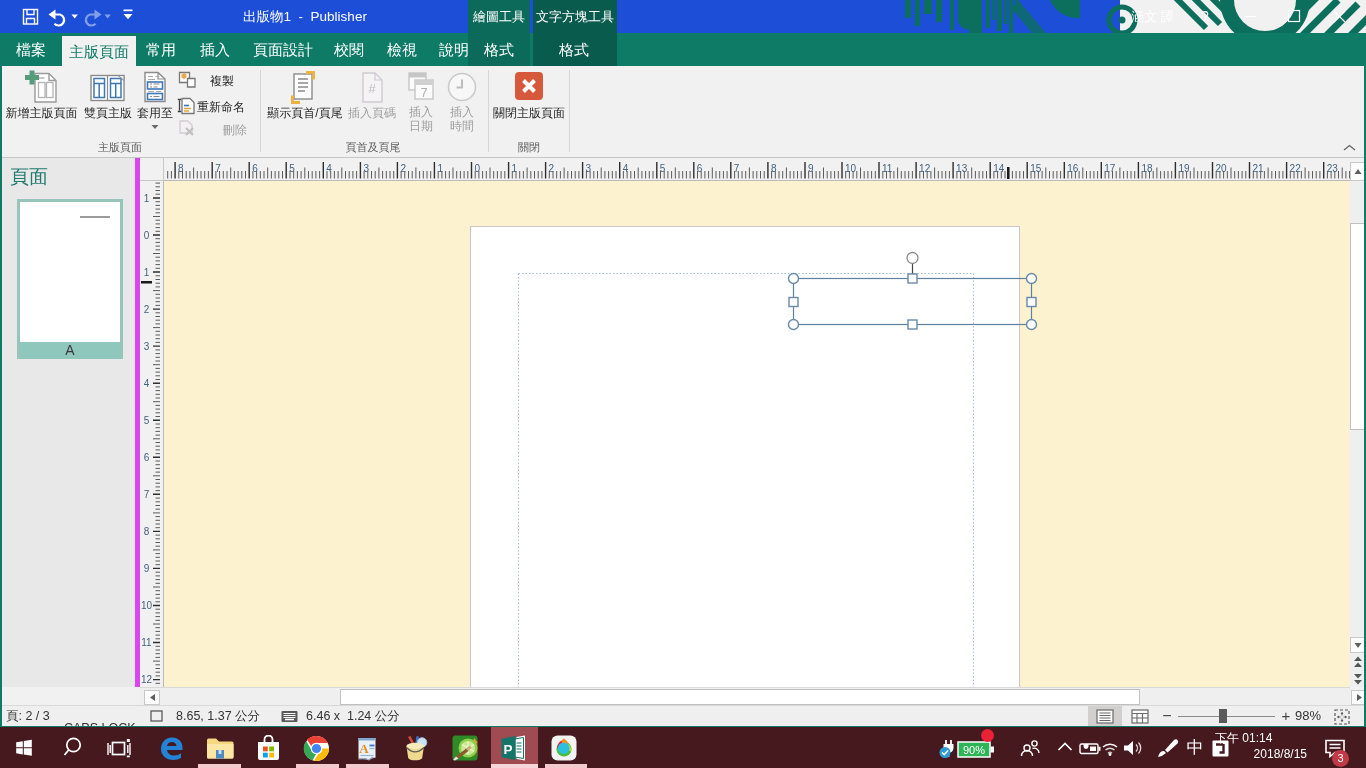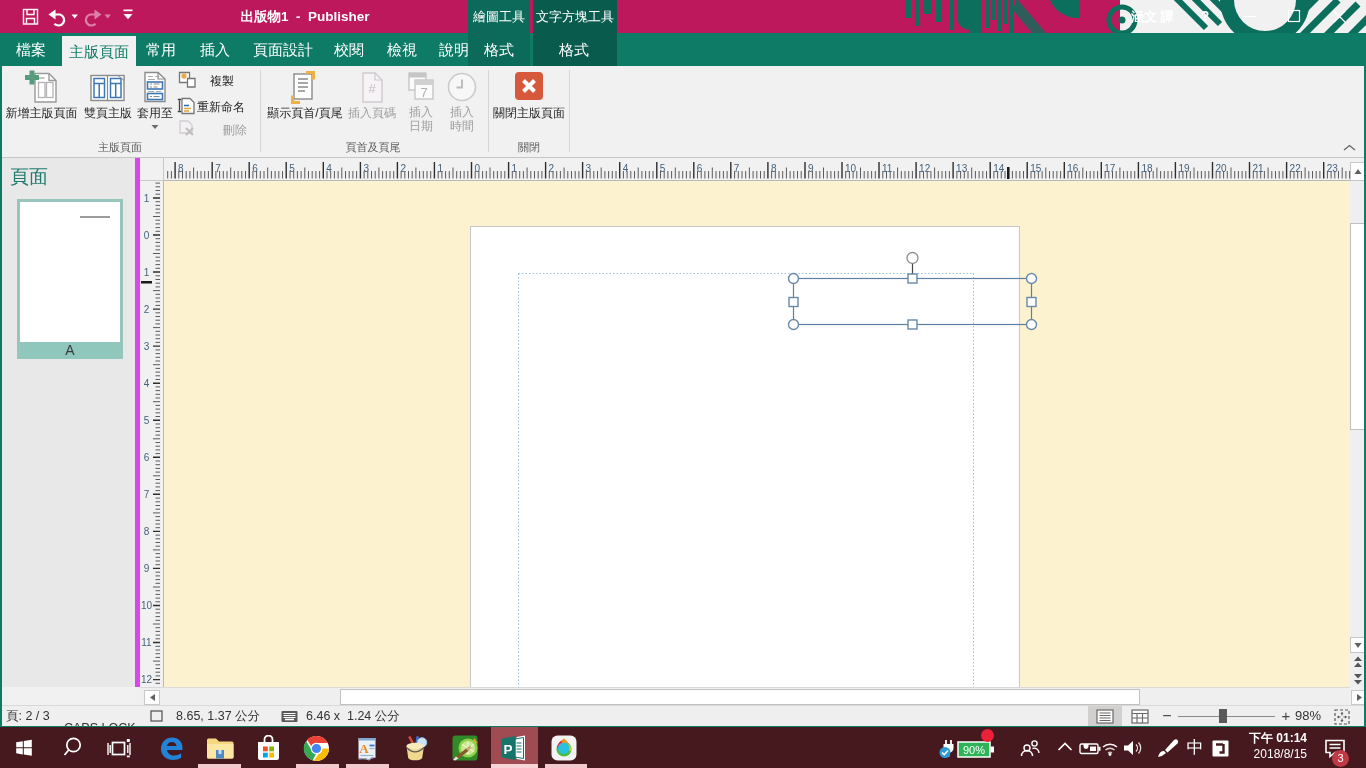--- a/index.html
+++ b/index.html
@@ -1,20 +1,20 @@
 <!DOCTYPE html>
 <html><head>
 <meta charset="utf-8">
 <style>
   * { margin:0; padding:0; box-sizing:border-box; }
   html,body { width:1366px; height:768px; overflow:hidden; font-family:"Liberation Sans",sans-serif; }
   .abs { position:absolute; }
   #app { position:relative; width:1366px; height:768px; background:#F2F1F1; }
   
-  #titlebar { left:0; top:0; width:1120px; height:33px; background:#be185d;font-weight:bold; }
+  #titlebar { left:0; top:0; width:1120px; height:33px; background:#1d4ed8; }
   #tabrow { left:0; top:33px; width:1366px; height:33px; background:#0E7B67; }
   .ttxt { color:#FFFFFF; font-size:15px; }
   .tabtxt { position:absolute; top:0; height:33px; line-height:33px; color:#fff; font-size:15px; text-align:center; }
   #activetab { position:absolute; left:62px; top:3px; width:74px; height:30px; background:#F2F1F1; color:#0E7B67; font-size:15px; line-height:31px; text-align:center; }
   
   #ribbon { left:0; top:66px; width:1366px; height:92px; background:#F2F1F1; border-bottom:1px solid #C6C6C6; }
   .rlabel { position:absolute; font-size:12px; color:#262626; text-align:center; white-space:nowrap; }
   .glabel { position:absolute; top:74px; font-size:11px; color:#5C5C5C; text-align:center; white-space:nowrap; }
   .gsep { position:absolute; top:4px; height:82px; width:1px; background:#D8D6D4; }
   .dim { color:#9E9E9E; }
@@ -541,21 +541,21 @@
 </svg>
 <svg class="abs" style="left:1157px;top:11px;width:22px;height:20px" viewBox="0 0 22 20">
   <path d="M1 19 Q3 12 7 13 L9 15 Q6 18 1 19 Z" fill="#FFFFFF"></path>
   <path d="M8 12 L17 2 Q19 0.5 20.5 2 Q22 3.5 20.5 5.5 L10.5 14.5 Z" fill="#FFFFFF"></path>
 </svg>
 <div class="abs tbtxt" style="left:1183px;top:9px;width:24px;height:24px;font-size:17px;line-height:24px;text-align:center;">中</div>
 <svg class="abs" style="left:1212px;top:13px;width:17px;height:17px" viewBox="0 0 17 17">
   <rect x="0.5" y="0.5" width="16" height="16" rx="1" fill="#FFFFFF"></rect>
   <path d="M4 4.5 h7 M11.5 4 v8.5 h-4" fill="none" stroke="#45191E" stroke-width="2.4"></path>
 </svg>
-<div class="abs tbtxt" style="left:1215px;top:3px;width:92px;height:17px;line-height:17px;text-align:right;font-weight:bold;">下午 01:14</div>
+<div class="abs tbtxt" style="left:1215px;top:3px;width:92px;height:17px;line-height:17px;text-align:left;">下午 01:14</div>
 <div class="abs tbtxt" style="left:1215px;top:19px;width:92px;height:17px;line-height:17px;text-align:right;">2018/8/15</div>
 <svg class="abs" style="left:1324px;top:12px;width:22px;height:19px" viewBox="0 0 22 19">
   <path d="M2 1.5 h18 v12 h-9 l-5 4 v-4 h-4 Z" fill="none" stroke="#FFFFFF" stroke-width="1.6"></path>
   <path d="M5.5 5.5 h11 M5.5 9 h11" stroke="#FFFFFF" stroke-width="1.4"></path>
 </svg>
 <div class="abs" style="left:1332px;top:23px;width:17px;height:17px;border-radius:50%;background:#C03A45;color:#fff;font-size:11px;text-align:center;line-height:17px;">3</div>
 </div>
 </div>
 
 </body></html>

